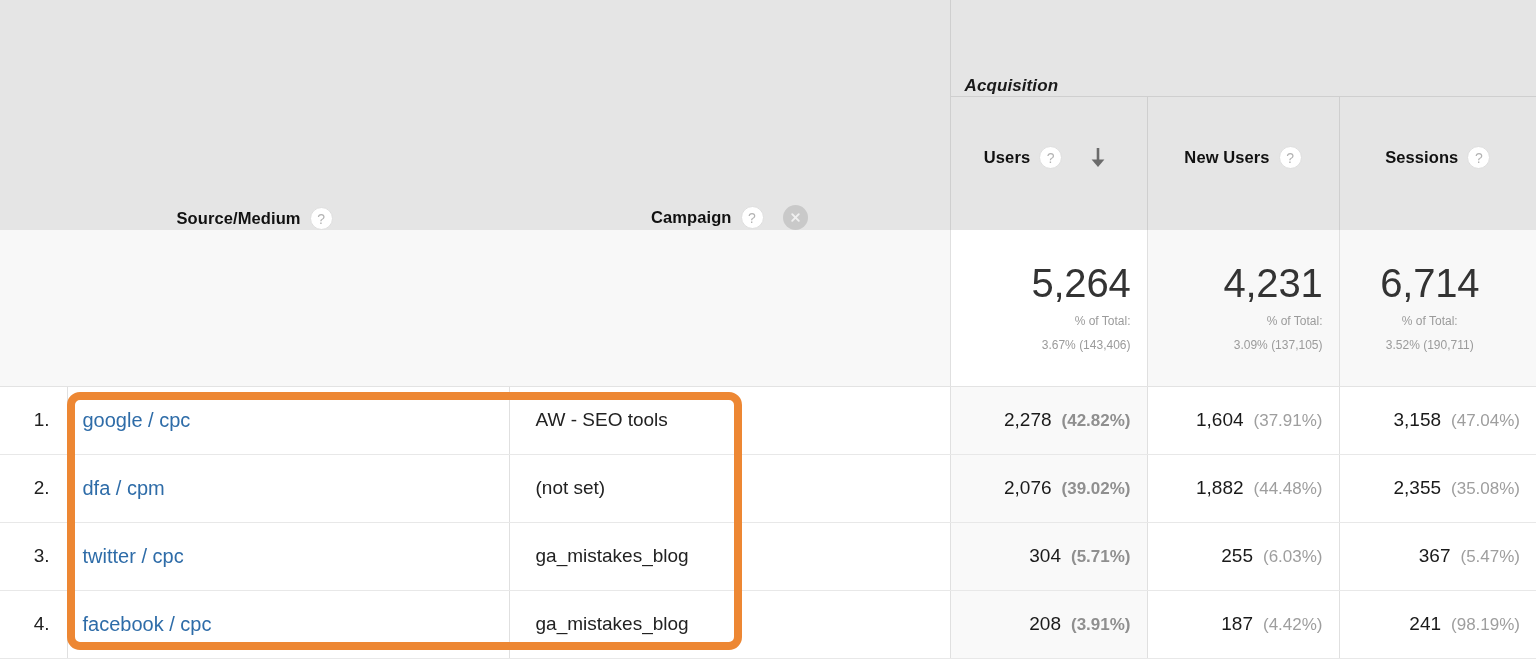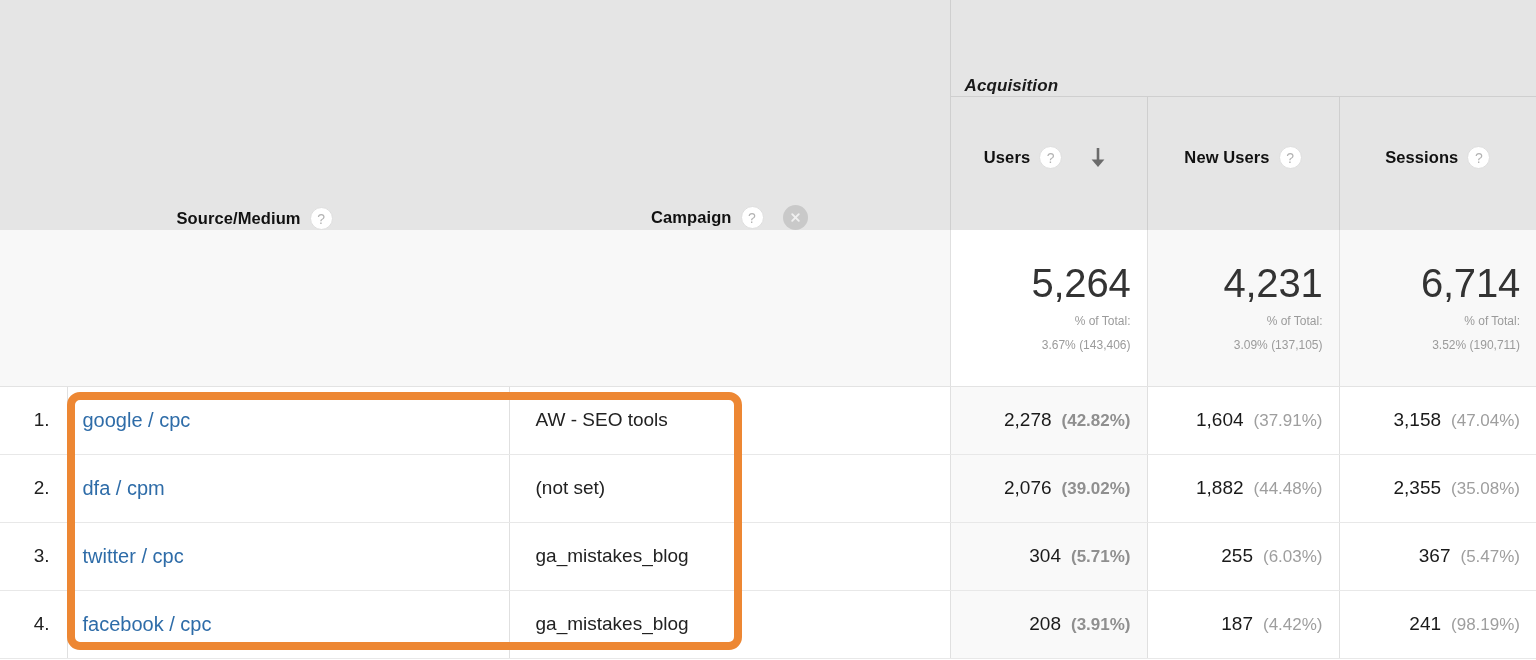--- a/index.html
+++ b/index.html
@@ -139,21 +139,21 @@
     border-right: 1px solid #e0e0e0;
     border-bottom: 1px solid #e3e3e3;
     background: #f8f8f8;
     vertical-align: middle;
     padding: 0 16px 0 0;
     text-align: right;
   }
   tr.totals td.blank { background: #f8f8f8; border-right: none; }
   tr.totals td.blank.dim-edge { border-right: 1px solid #e0e0e0; }
   tr.totals td.highlight-col { background: #ffffff; text-align: right; }
-  tr.totals td.last { border-right: none; }
+  tr.totals td.last { border-right: none; text-align: center; }
 
   .big-num {
     font-size: 40px;
     font-weight: normal;
     color: #333333;
     line-height: 1.06;
     letter-spacing: -.2px;
   }
   .pct-of-total {
     font-size: 12px;

